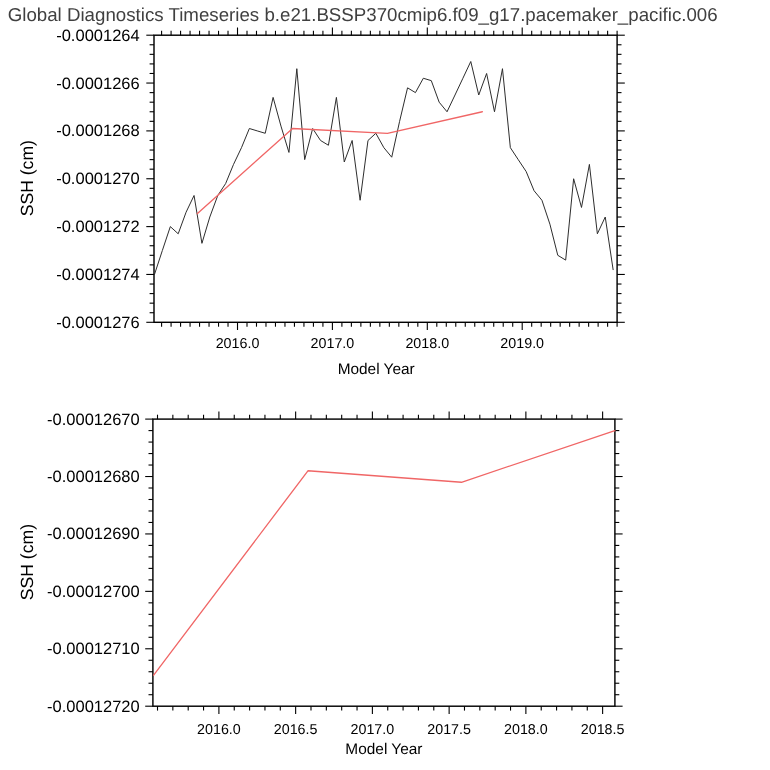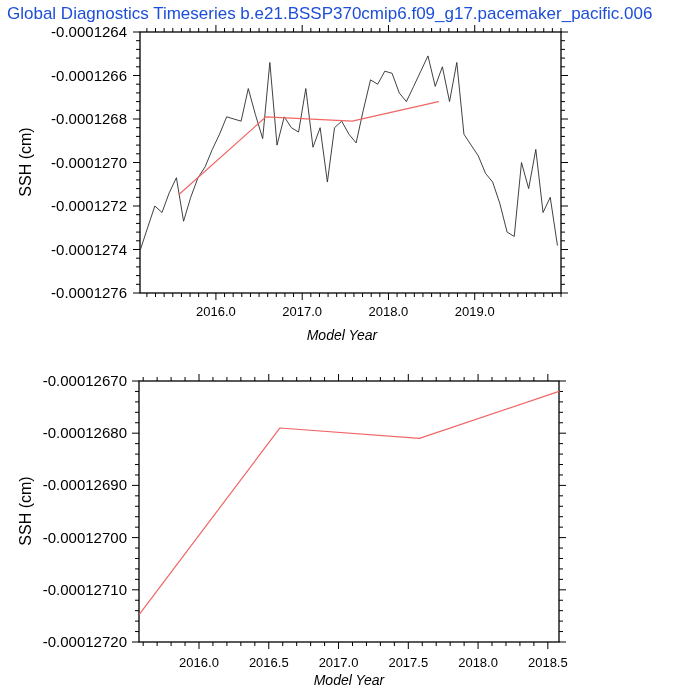--- a/index.html
+++ b/index.html
@@ -1,19 +1,19 @@
 <!DOCTYPE html>
 <html><head>
 <meta charset="utf-8">
 <style>
   html,body{margin:0;padding:0;}
   body{width:700px;height:700px;background:#ffffff;position:relative;overflow:hidden;
        font-family:"Liberation Sans", sans-serif;}
-  .title{position:absolute;left:7px;top:4px;font-size:17px;color:#1d4ed8;white-space:nowrap;}
-  .xtitle{position:absolute;transform:translate(-50%,-50%);font-size:14px;color:#000;white-space:nowrap;font-style:italic;}
+  .title{position:absolute;left:7px;top:4px;font-size:17px;color:#404040;white-space:nowrap;}
+  .xtitle{position:absolute;transform:translate(-50%,-50%);font-size:14px;color:#000;white-space:nowrap;}
   .ytitle{position:absolute;transform:translate(-50%,-50%) rotate(-90deg);font-size:16px;color:#000;white-space:nowrap;}
   svg{position:absolute;left:0;top:0;}
   svg text{font-family:"Liberation Sans", sans-serif;fill:#000;}
   svg .xlab{font-size:13px;}
   svg .ylab{font-size:15px;}
 </style>
 </head>
 <body>
 
 <div class="title">Global Diagnostics Timeseries b.e21.BSSP370cmip6.f09_g17.pacemaker_pacific.006</div>

